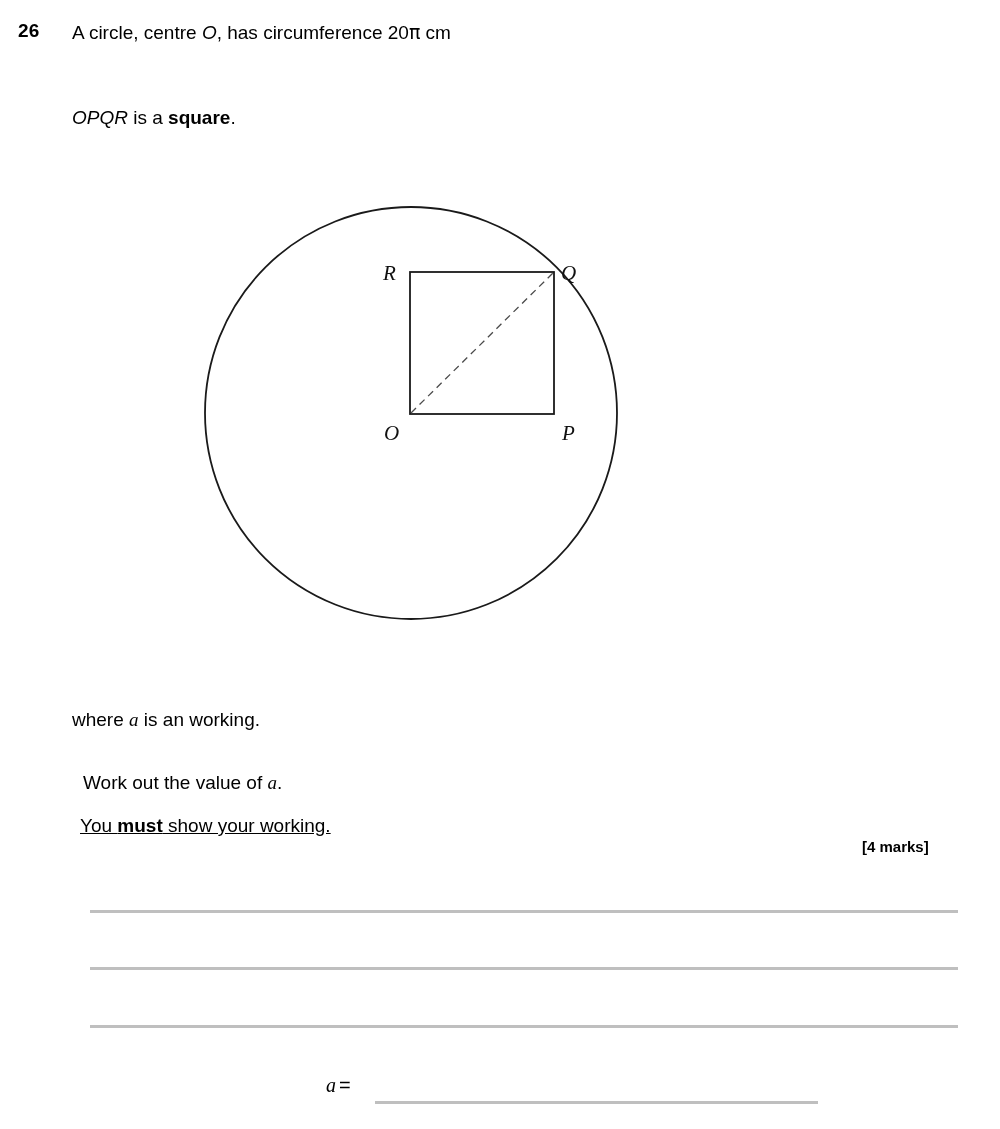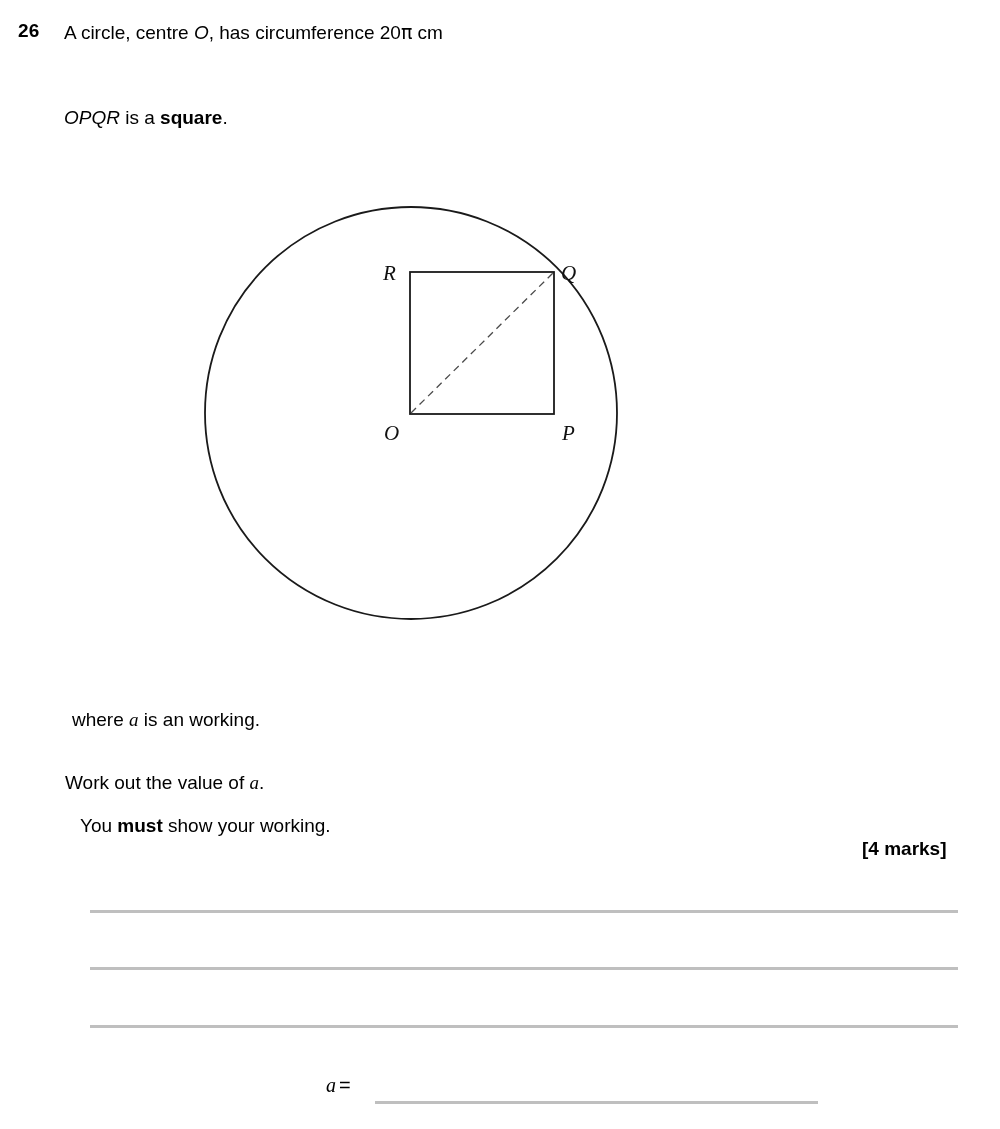--- a/index.html
+++ b/index.html
@@ -23,21 +23,21 @@
 
   
   #question-number {
     left: 18px;
     top: 20px;
     font-size: 19px;
     font-weight: bold;
     letter-spacing: 0.2px;
   }
   .stem-line {
-    left: 64px;
+    left: 72px;
     font-size: 19px;
     line-height: 22px;
     white-space: nowrap;
   }
   #stem-line-1 { top: 21px; }
   #stem-line-2 { top: 64px; }
   #stem-line-3 { top: 107px; }
 
   .it { font-style: italic; }
   .bd { font-weight: bold; }
@@ -106,36 +106,37 @@
     white-space: nowrap;
   }
   .serif-it {
     font-family: "Liberation Serif", serif;
     font-style: italic;
     font-size: 19px;
   }
 
   
   #instruction-work-out {
-    left: 65px;
+    left: 83px;
     top: 772px;
     font-size: 19px;
     white-space: nowrap;
     text-align: right;
   }
   #instruction-working {
     left: 80px;
     top: 815px;
     font-size: 19px;
     white-space: nowrap;
+    text-decoration: underline;
   }
   #marks-label {
     left: 862px;
     top: 838px;
-    font-size: 19px;
+    font-size: 15px;
     font-weight: bold;
     white-space: nowrap;
   }
 
   
   .answer-rule {
     left: 90px;
     width: 868px;
     height: 3px;
     background: #bfbfbf;

